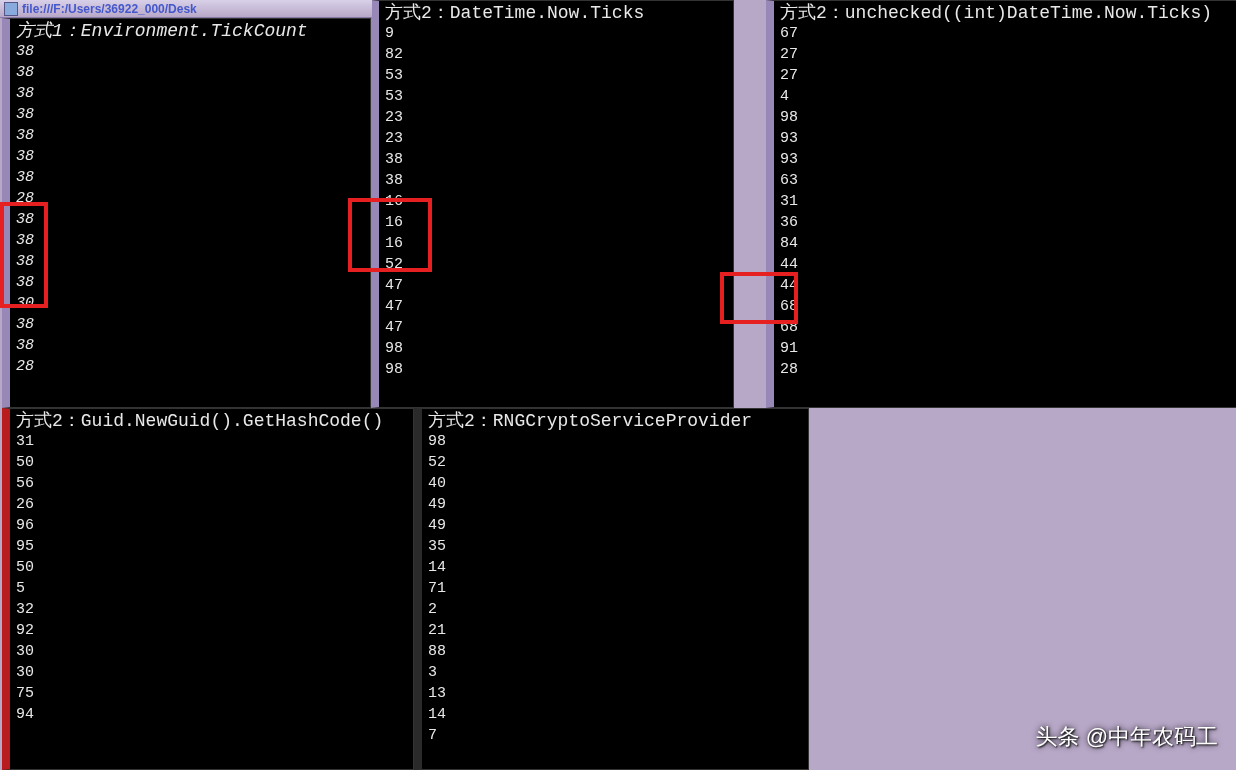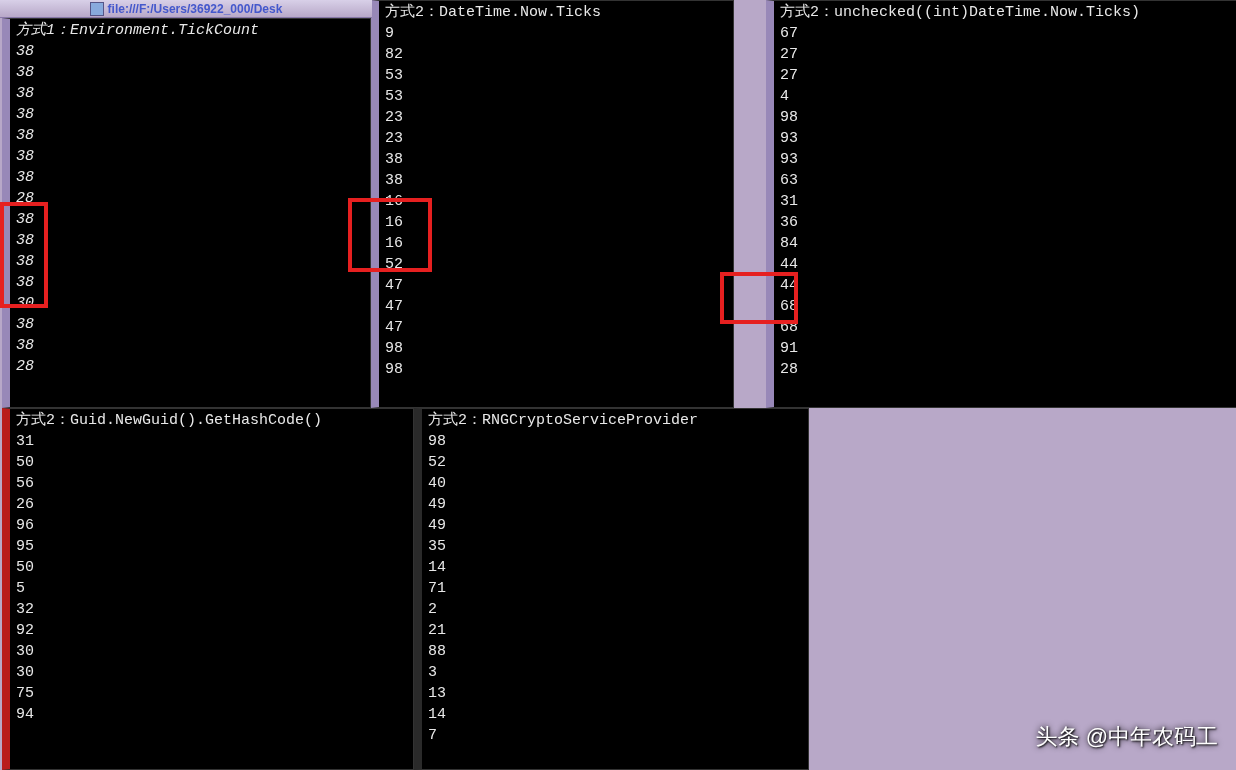--- a/index.html
+++ b/index.html
@@ -11,21 +11,20 @@
       position: relative;
       overflow: hidden;
     }
     .titlebar {
       background: linear-gradient(to bottom, #d8d0e8, #b8a8c8);
       height: 18px;
       display: flex;
       align-items: center;
       padding: 8px 4px;
       border-bottom: 1px solid #8878a8;
-      justify-content: center;
     }
     .titlebar-icon {
       width: 14px;
       height: 14px;
       background: #88aadd;
       border: 1px solid #558;
       margin-right: 4px;
     }
     .titlebar-text {
       font-family: Arial, sans-serif;
@@ -43,21 +42,21 @@
     .panel {
       position: absolute;
       background: #000;
       border: 1px solid #333;
     }
     .panel-inner {
       padding: 2px 6px;
     }
     .panel-title {
       color: #e8e8e8;
-      font-size: 15px;
+      font-size: 18px;
       white-space: nowrap;
       line-height: 20px;
     }
     .line {
       color: #e8e8e8;
       font-size: 15px;
       line-height: 21px;
       white-space: pre;
     }
     .panel1 { top: 18px; left: 2px; width: 369px; height: 390px; border-left: 8px solid #9888b8; font-style: italic; }

